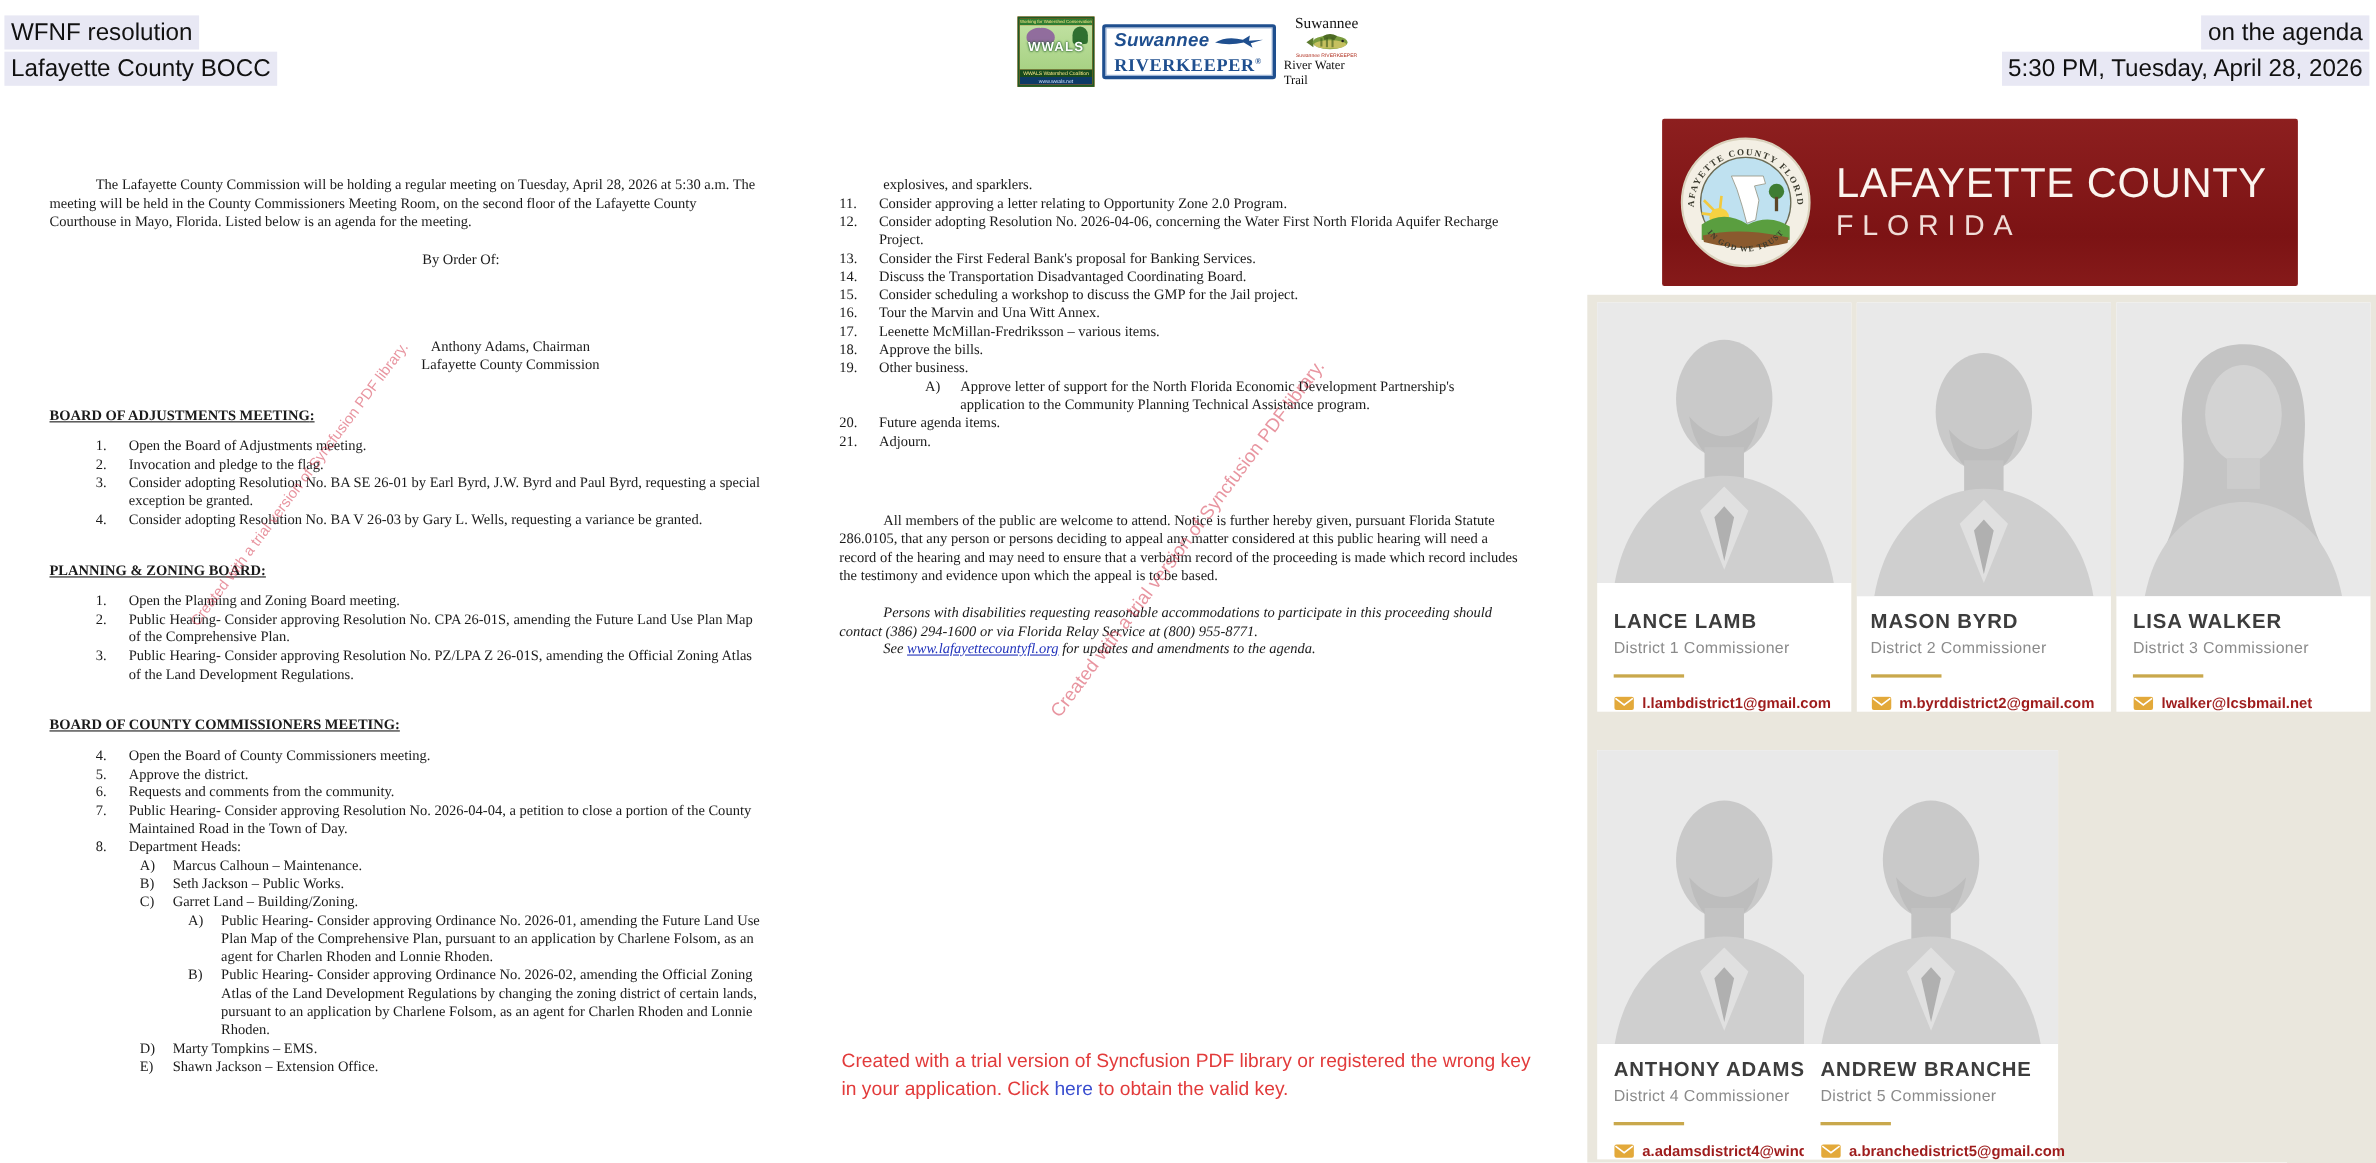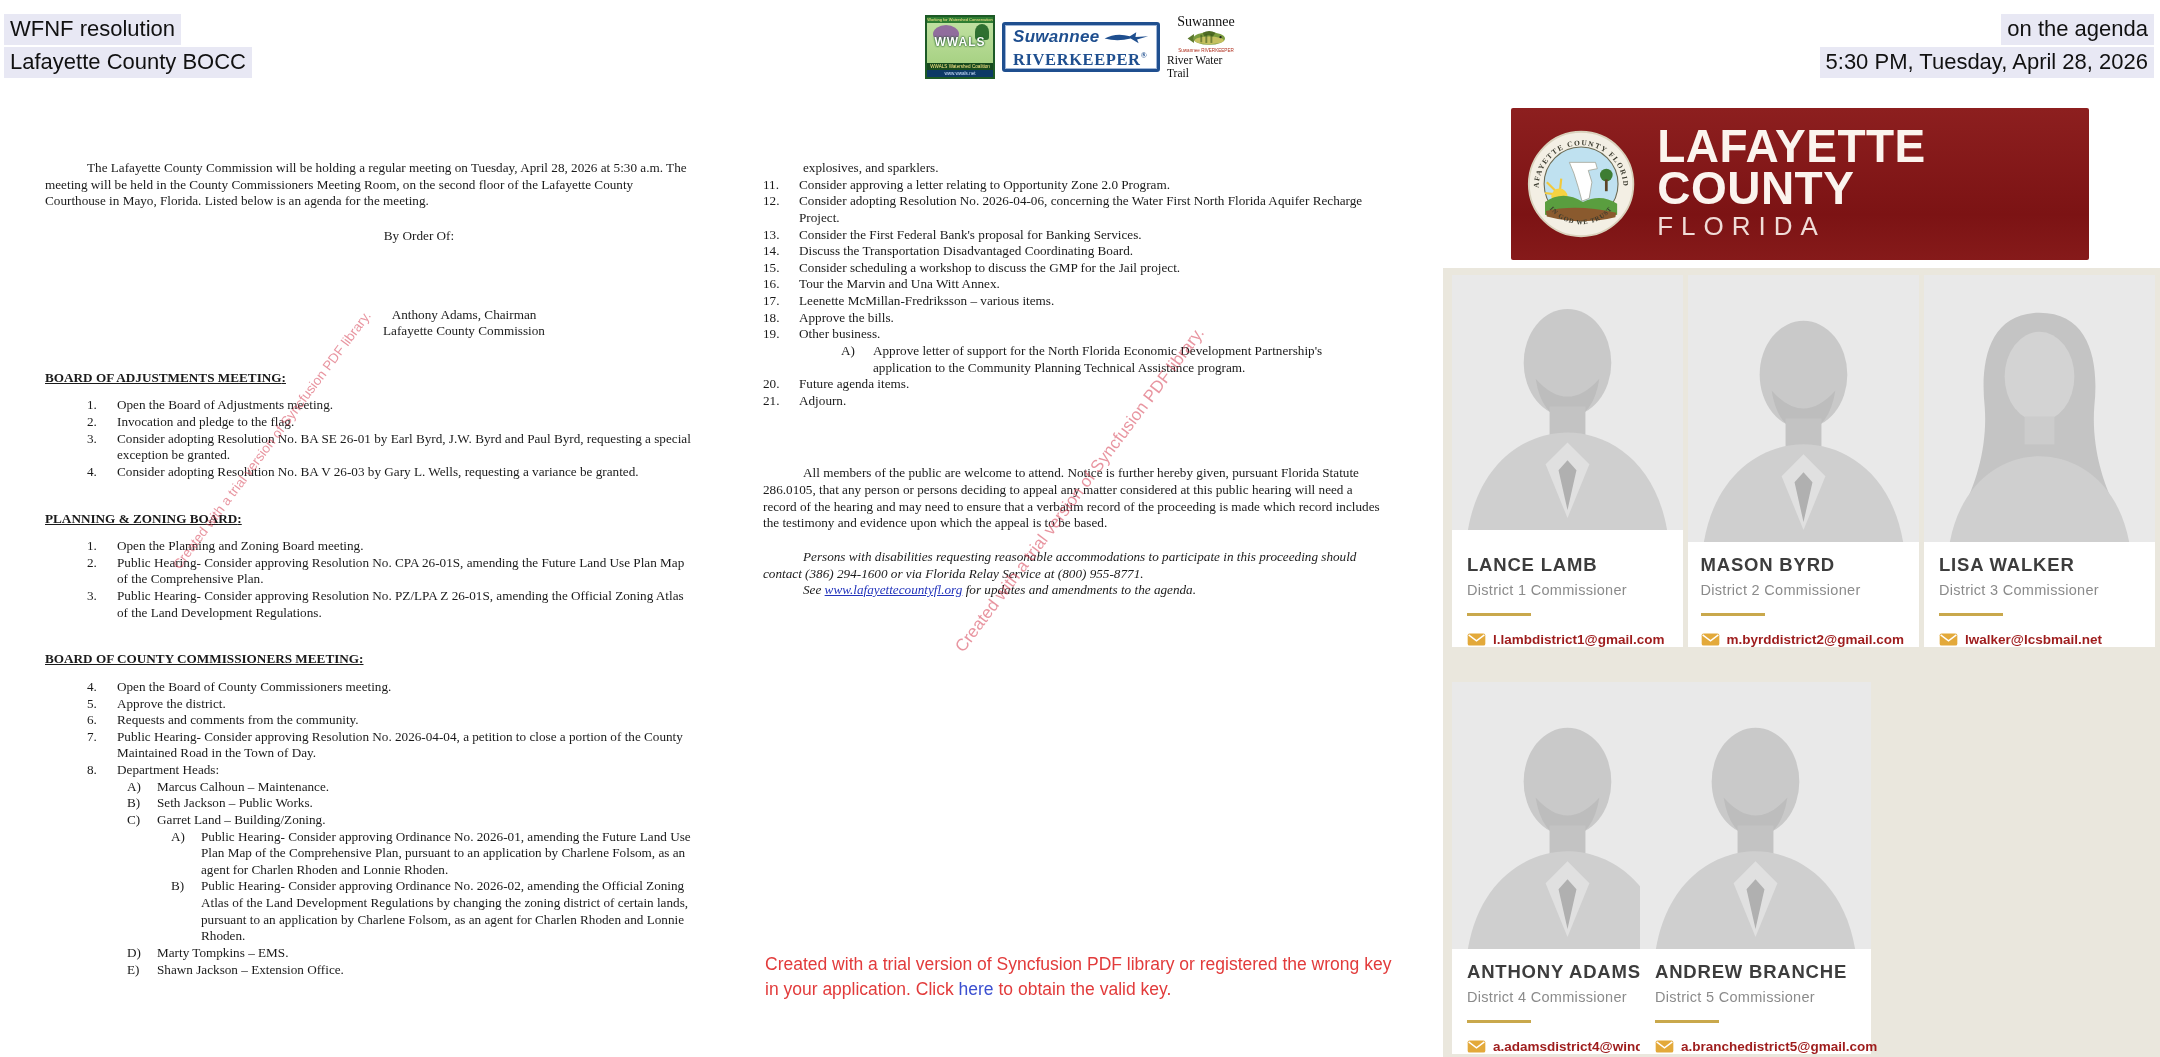--- a/index.html
+++ b/index.html
@@ -74,21 +74,21 @@
   .trial { position:absolute; left:765px; top:952px; width:632px; font-size:17.5px; color:#e23b3b; line-height:1.45; }
   .trial .here { color:#3b4fd0; cursor:pointer; }
 
   
   .county-bg { position:absolute; left:1443px; top:268px; width:717px; height:789px; background:#eae7dd; }
 
   .banner { position:absolute; left:1511px; top:108px; width:578px; height:152px;
             background:linear-gradient(180deg,#8d1f1f 0%, #7c1314 70%, #861a1a 100%);
             border-radius:2px; display:flex; align-items:center; padding-left:16px; }
   .banner-text { margin-left:22px; }
-  .banner-title { color:#fbf4ee; font-weight:bold; font-size:46px; letter-spacing:0.5px; line-height:42px; }
+  .banner-title { color:#fbf4ee; font-weight:normal; font-size:38px; letter-spacing:0.5px; line-height:42px; }
   .banner-sub { color:#f0dcd7; font-size:26px; letter-spacing:8px; line-height:34px; font-weight:400; }
 
   .card { position:absolute; width:231px; height:372px; background:#ffffff; display:flex; flex-direction:column; }
   .card-avatar { height:268px; background:linear-gradient(180deg,#ececec,#dfdfdf); overflow:hidden; }
   .card-avatar svg { width:100%; height:100%; display:block; }
   .card-info { padding:12px 15px 0 15px; }
   .card-name { font-size:18.5px; font-weight:bold; color:#3d3d3d; letter-spacing:0.8px; }
   .card-title { font-size:14.5px; color:#8b8b8b; margin-top:6px; letter-spacing:0.3px; }
   .gold-line { width:64px; height:3px; background:#c9a84c; margin:15px 0 16px 0; }
   .card-email { display:flex; align-items:center; gap:7px; font-size:13.5px; font-weight:bold; color:#9e1c1c; cursor:pointer; }

